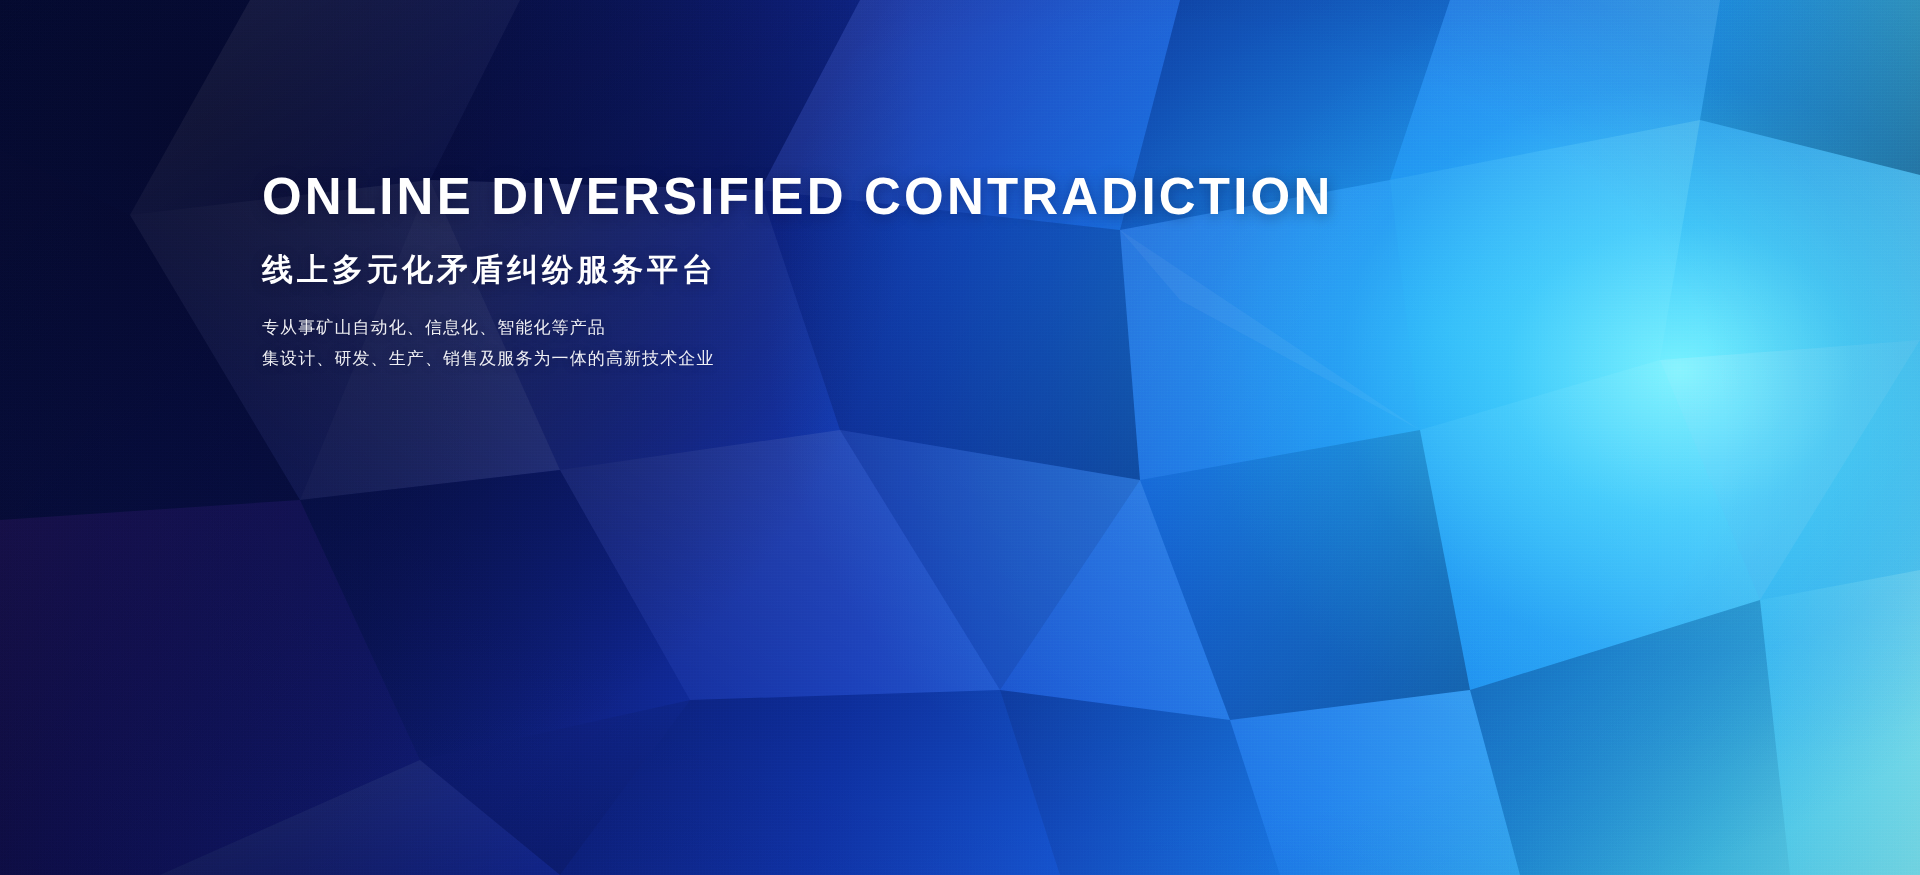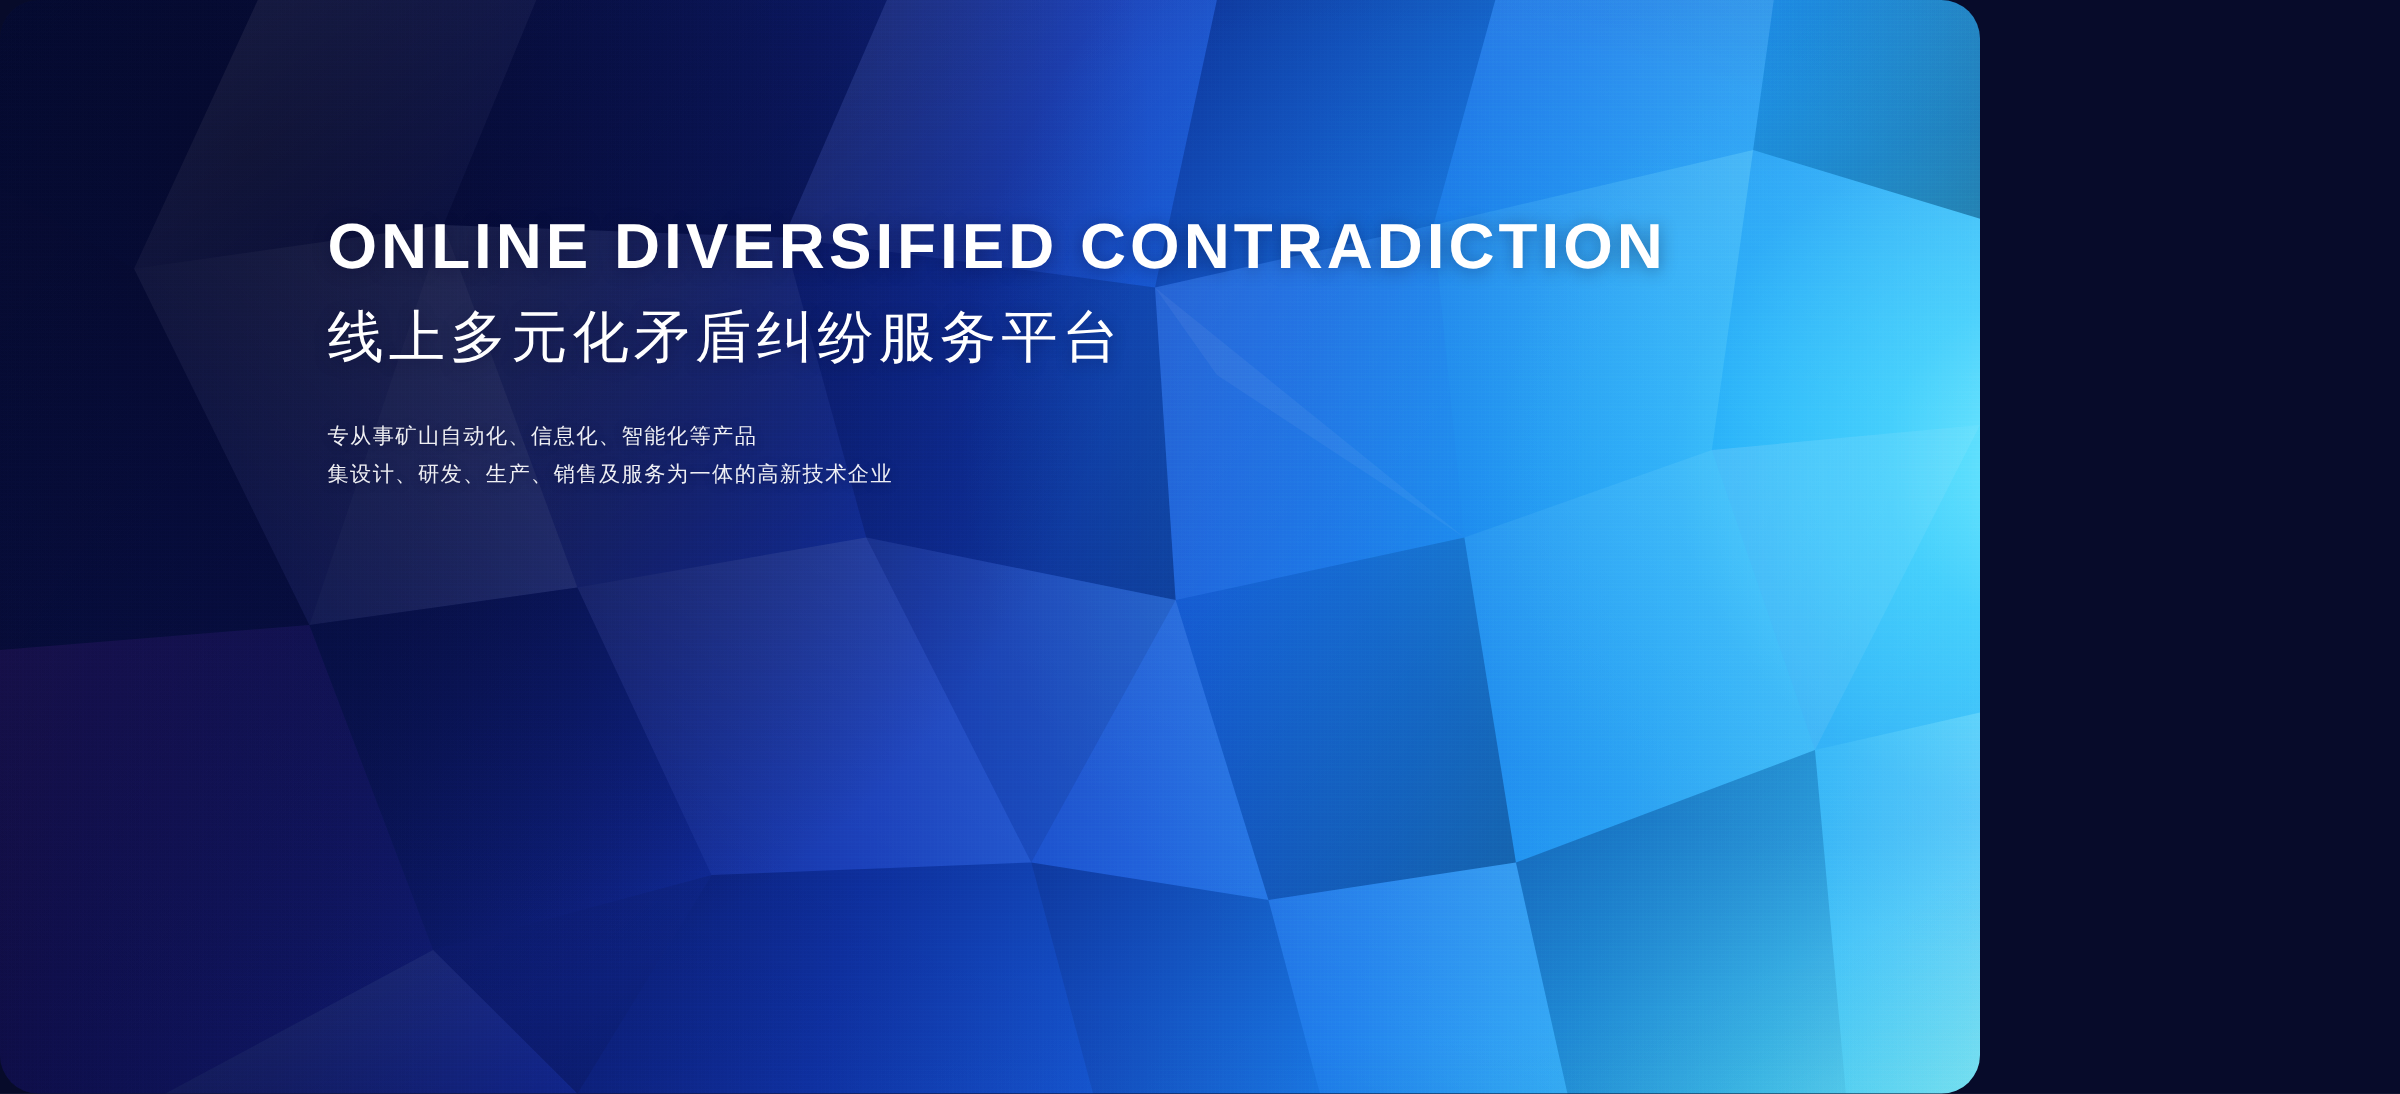--- a/index.html
+++ b/index.html
@@ -7,21 +7,21 @@
   html, body {
     width: 1920px;
     height: 875px;
     overflow: hidden;
     background: #070b2a;
     font-family: "Liberation Sans", "DejaVu Sans", sans-serif;
   }
 
   .banner {
     position: relative;
-    width: 1584px;
+    width: 1920px;
     height: 875px;
     overflow: hidden;
     
     background:
       radial-gradient(ellipse 620px 520px at 1680px 370px,
          rgba(120,246,255,0.95) 0%,
          rgba(70,220,255,0.60) 28%,
          rgba(40,180,255,0.22) 55%,
          rgba(0,0,0,0) 78%),
       radial-gradient(ellipse 900px 760px at 1450px 330px,
@@ -36,21 +36,20 @@
          #070a2c 0%,
          #0a1050 13%,
          #0d1868 24%,
          #10258f 36%,
          #1138b7 48%,
          #1658d8 60%,
          #1a7cec 71%,
          #27a6f6 81%,
          #46d0fb 90%,
          #7df2ff 100%);
-    border-radius: 31px;
   }
 
   
   .facets {
     position: absolute;
     inset: 0;
     width: 100%;
     height: 100%;
     display: block;
   }
@@ -94,30 +93,30 @@
     letter-spacing: 3.2px;
     text-transform: uppercase;
     white-space: nowrap;
     text-shadow: 0 2px 14px rgba(2,8,45,0.38);
   }
   .headline .ln { display: block; }
 
   .subtitle {
     margin-top: 21px;
     color: #ffffff;
-    font-size: 45px;
+    font-size: 31px;
     line-height: 48px;
-    font-weight: 400;
+    font-weight: 700;
     letter-spacing: 4px;
     white-space: nowrap;
     text-shadow: 0 2px 12px rgba(2,8,45,0.34);
   }
 
   .blurb {
-    margin-top: 39px;
+    margin-top: 18px;
     color: rgba(255,255,255,0.93);
     font-size: 17px;
     line-height: 31px;
     font-weight: 400;
     letter-spacing: 1.1px;
     white-space: nowrap;
     text-shadow: 0 1px 8px rgba(2,8,45,0.35);
   }
   .blurb .ln { display: block; }
 </style>

